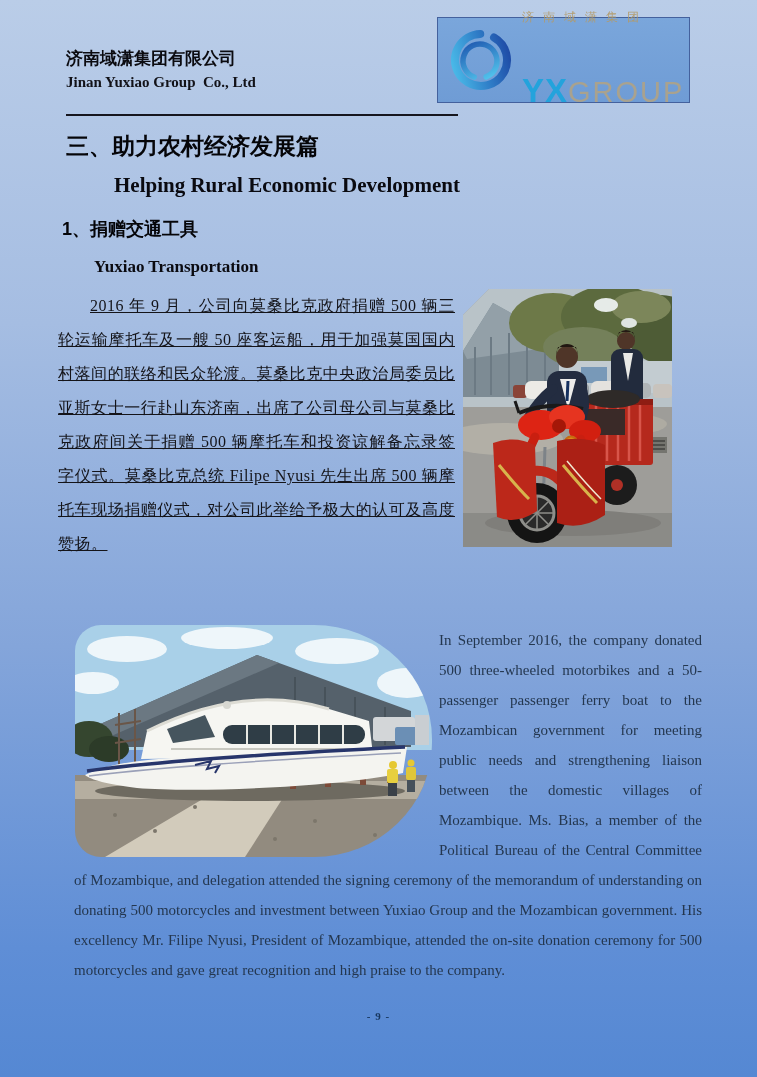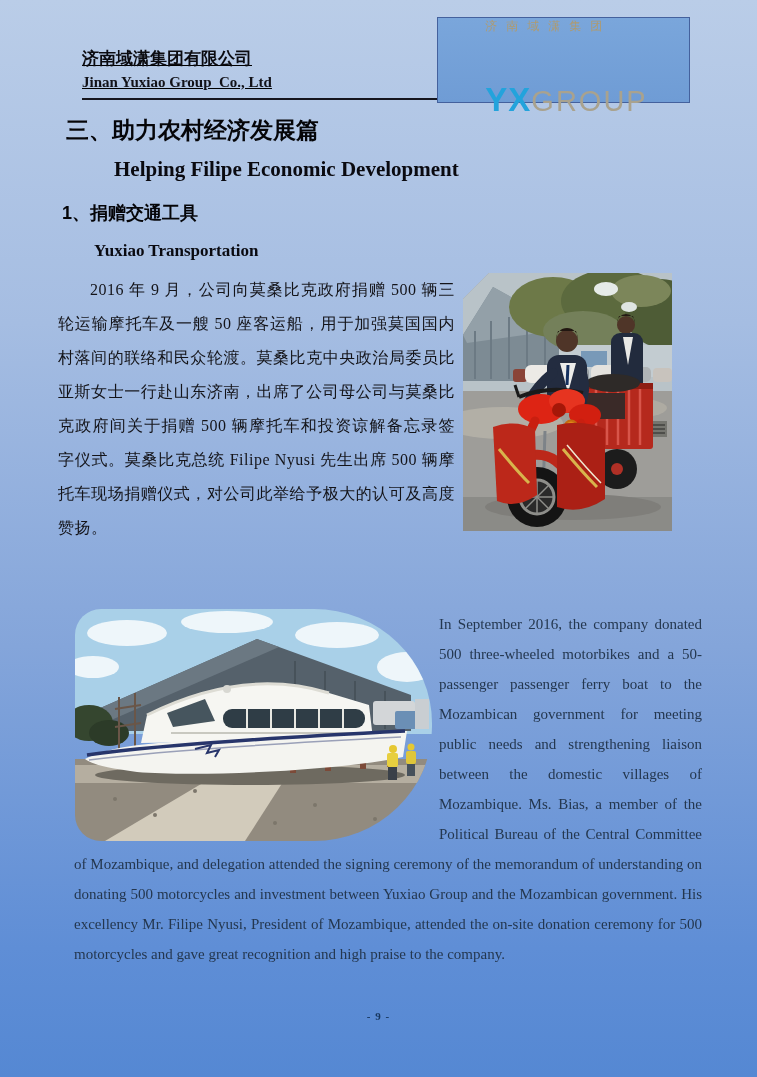--- a/index.html
+++ b/index.html
@@ -5,29 +5,29 @@
   html,body{margin:0;padding:0;}
   body{
     width:757px;height:1077px;overflow:hidden;position:relative;
     font-family:"Liberation Serif", serif;
     background:linear-gradient(180deg,#bacde8 0%,#a5bde2 30%,#84a5da 60%,#5f8ed6 88%,#5588d3 100%);
   }
   .page{position:relative;width:757px;height:1077px;}
   .content{padding:48px 39px 0 58px;}
 
   
-  .header-text{width:392px;margin-left:24px;border-bottom:2px solid #16161e;padding-bottom:4px;text-decoration:underline;}
+  .header-text{width:392px;margin-left:8px;border-bottom:2px solid #16161e;padding-bottom:20px;}
   .company-cn{font-family:"Liberation Sans",sans-serif;font-weight:bold;font-size:17px;line-height:22px;color:#0b0b10;white-space:pre;}
   .company-en{font-weight:bold;font-size:15px;line-height:24px;color:#121218;white-space:pre;}
 
   .logo-box{
     position:absolute;left:437px;top:17px;width:253px;height:86px;
     background:linear-gradient(180deg,#7fa9de 0%,#7aa6db 0%,#6f9cd5 100%);
     border:1px solid #44619d;box-sizing:border-box;
-    display:flex;align-items:center;flex-direction:column;
+    display:flex;align-items:center;
   }
   .logo-swirl{margin-left:8px;}
   .logo-text{margin-left:6px;display:flex;flex-direction:column;}
   .logo-cn{font-family:"Liberation Sans",sans-serif;font-size:12px;letter-spacing:9px;color:#b49a66;opacity:.9;margin-bottom:2px;white-space:nowrap;}
   .logo-en{line-height:30px;white-space:nowrap;margin-top:48px;}
   .logo-yx{font-family:"Liberation Sans",sans-serif;font-weight:800;font-size:33px;color:#23a3dc;letter-spacing:1px;}
   .logo-group{font-family:"Liberation Sans",sans-serif;font-weight:300;font-size:29px;color:#a9a28e;letter-spacing:2px;}
 
   
   .section-cn{margin:15px 0 0 8px;font-family:"Liberation Sans",sans-serif;font-weight:bold;font-size:23px;color:#050508;}
@@ -39,21 +39,21 @@
   .block1{margin-top:12px;}
   .block1::after,.block2::after{content:"";display:block;clear:both;}
   .photo{margin:0;padding:0;}
   .photo svg{display:block;}
   .photo-motorbike{
     float:right;width:209px;height:258px;margin:0 46px 0 8px;
     clip-path:polygon(26px 0,100% 0,100% 100%,0 100%,0 26px);
   }
   .cn-para{
     margin:0;font-size:16px;line-height:34px;text-align:justify;text-indent:2em;
-    color:#141419;letter-spacing:.5px;
+    color:#141419;letter-spacing:.5px;text-decoration:underline;
   }
   .spacer{height:48px;clear:both;}
   .photo-boat{
     float:left;width:357px;height:232px;margin:0 7px 5px 17px;
     border-radius:26px 118px 118px 26px / 26px 114px 114px 26px;
     overflow:hidden;
   }
   .en-para{
     margin:16px;font-size:15px;line-height:30px;text-align:justify;color:#24374f;
   }
@@ -91,21 +91,21 @@
   <div class="content">
 
     <header>
       <div class="header-text">
         <div class="company-cn">济南域潇集团有限公司</div>
         <div class="company-en">Jinan Yuxiao Group  Co., Ltd</div>
       </div>
     </header>
 
     <h1 class="section-cn">三、助力农村经济发展篇</h1>
-    <h2 class="section-en">Helping Filipe Economic Development</h2>
+    <h2 class="section-en">Helping Rural Economic Development</h2>
     <h3 class="sub-cn">1、捐赠交通工具</h3>
     <h4 class="sub-en">Yuxiao Transportation</h4>
 
     <section class="block1">
       <figure class="photo photo-motorbike">
         <svg width="209" height="258" viewBox="0 0 209 258">
 
           <rect x="0" y="0" width="209" height="258" fill="#9e9d99"></rect>
           <rect x="0" y="0" width="209" height="118" fill="#b9c3c8"></rect>
 

